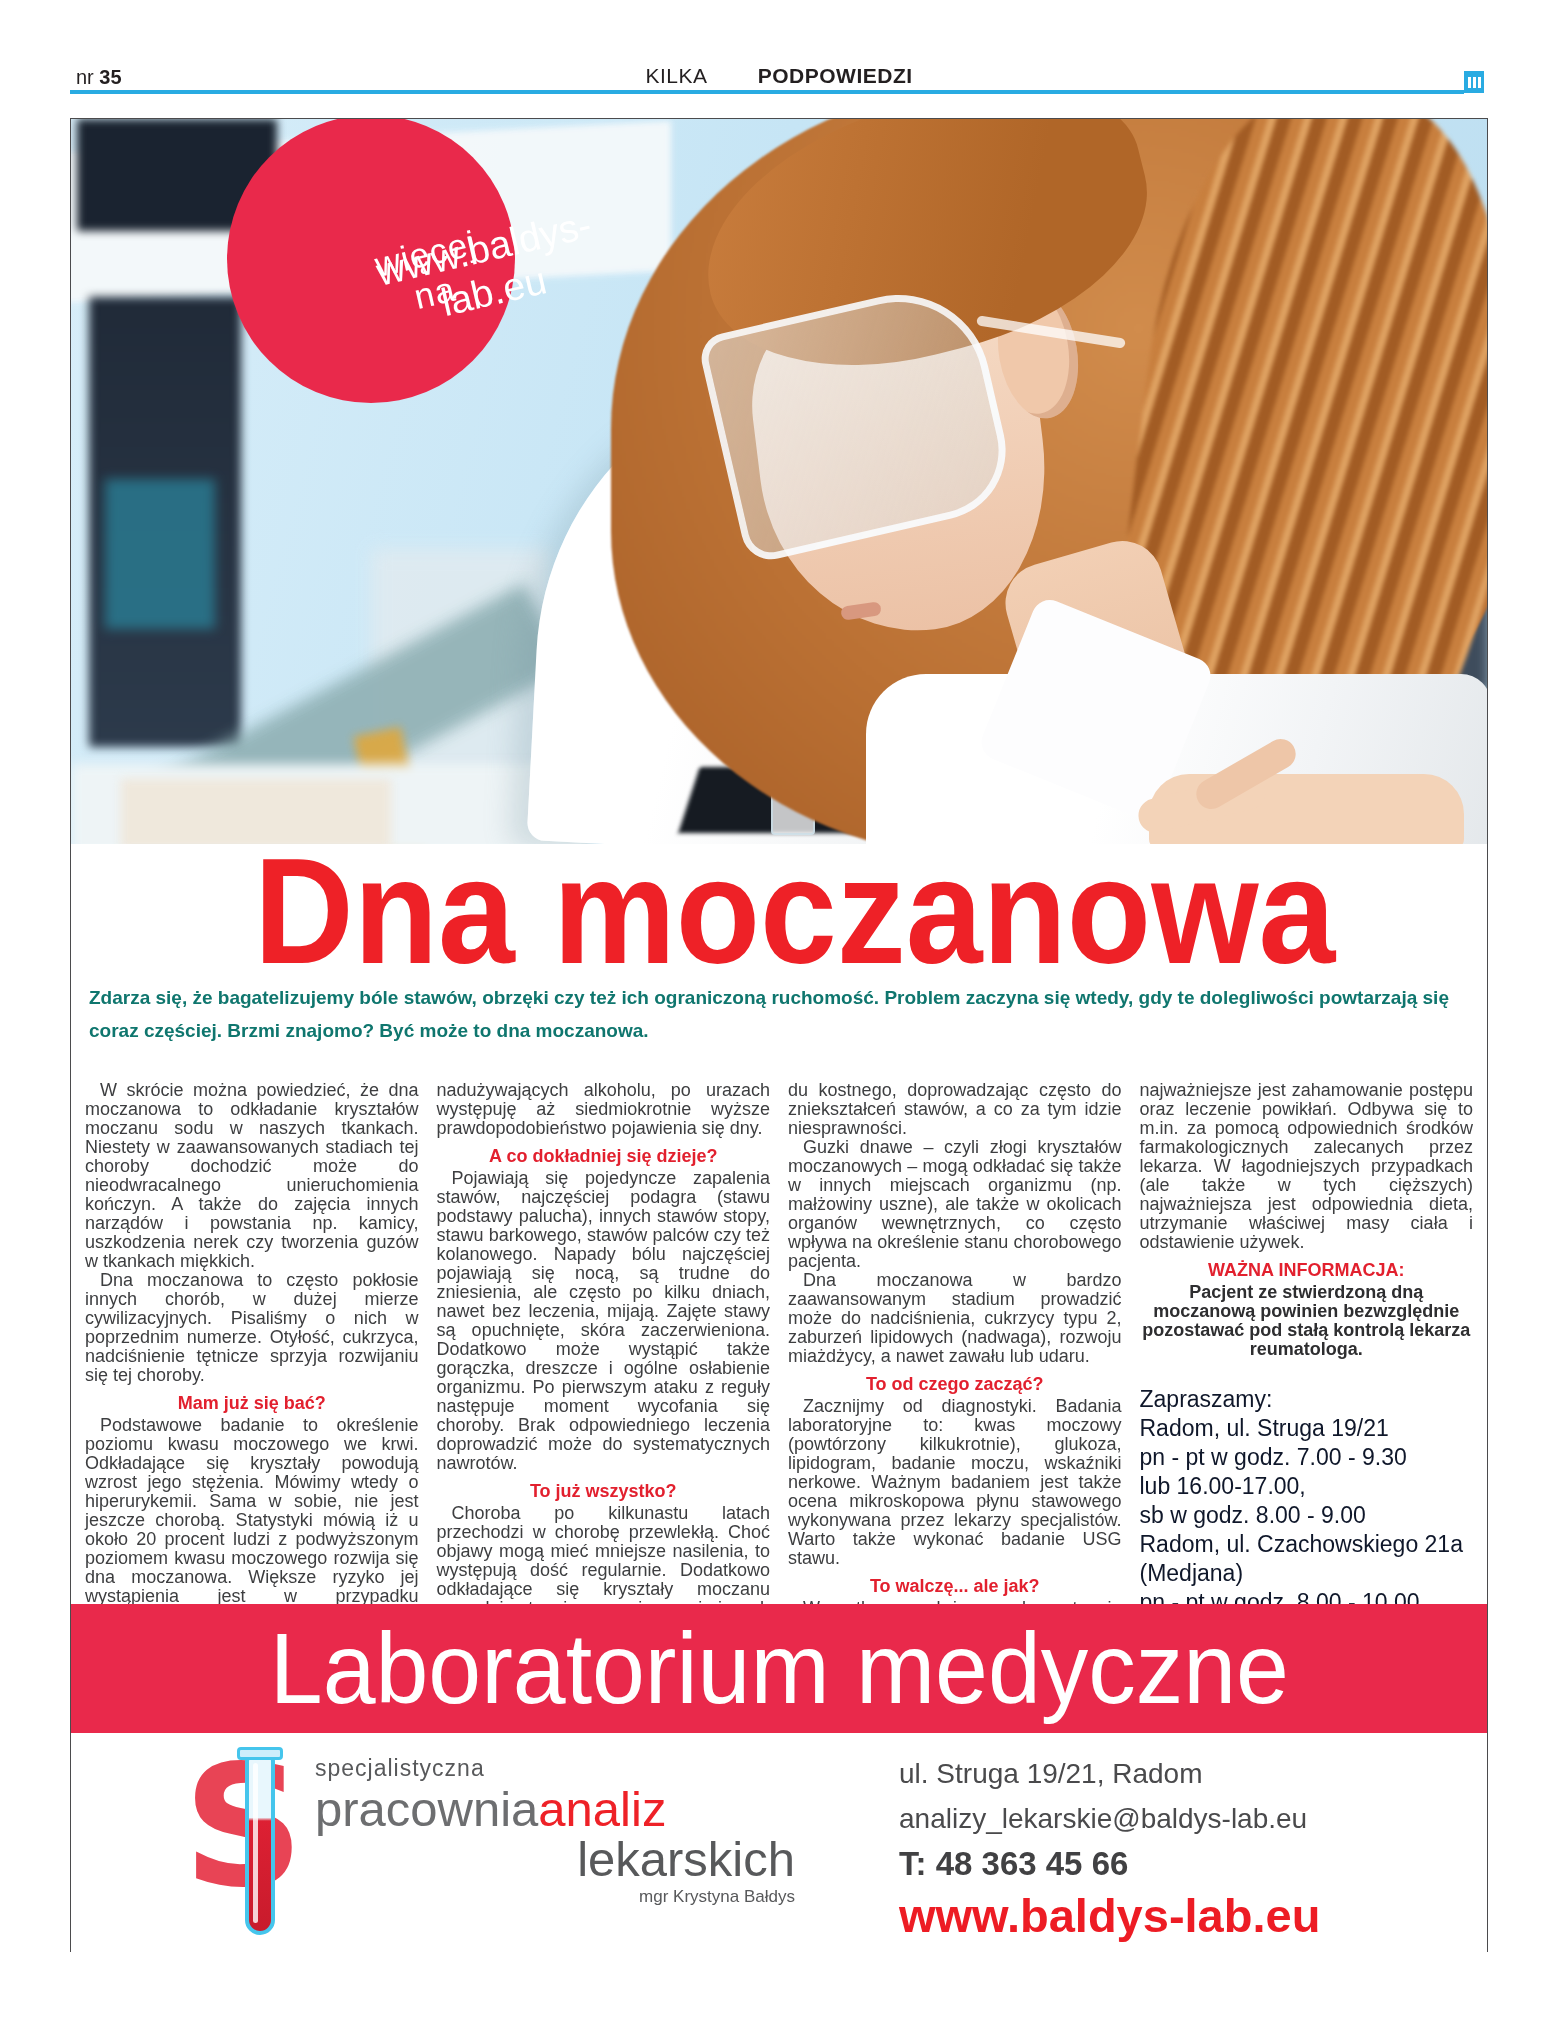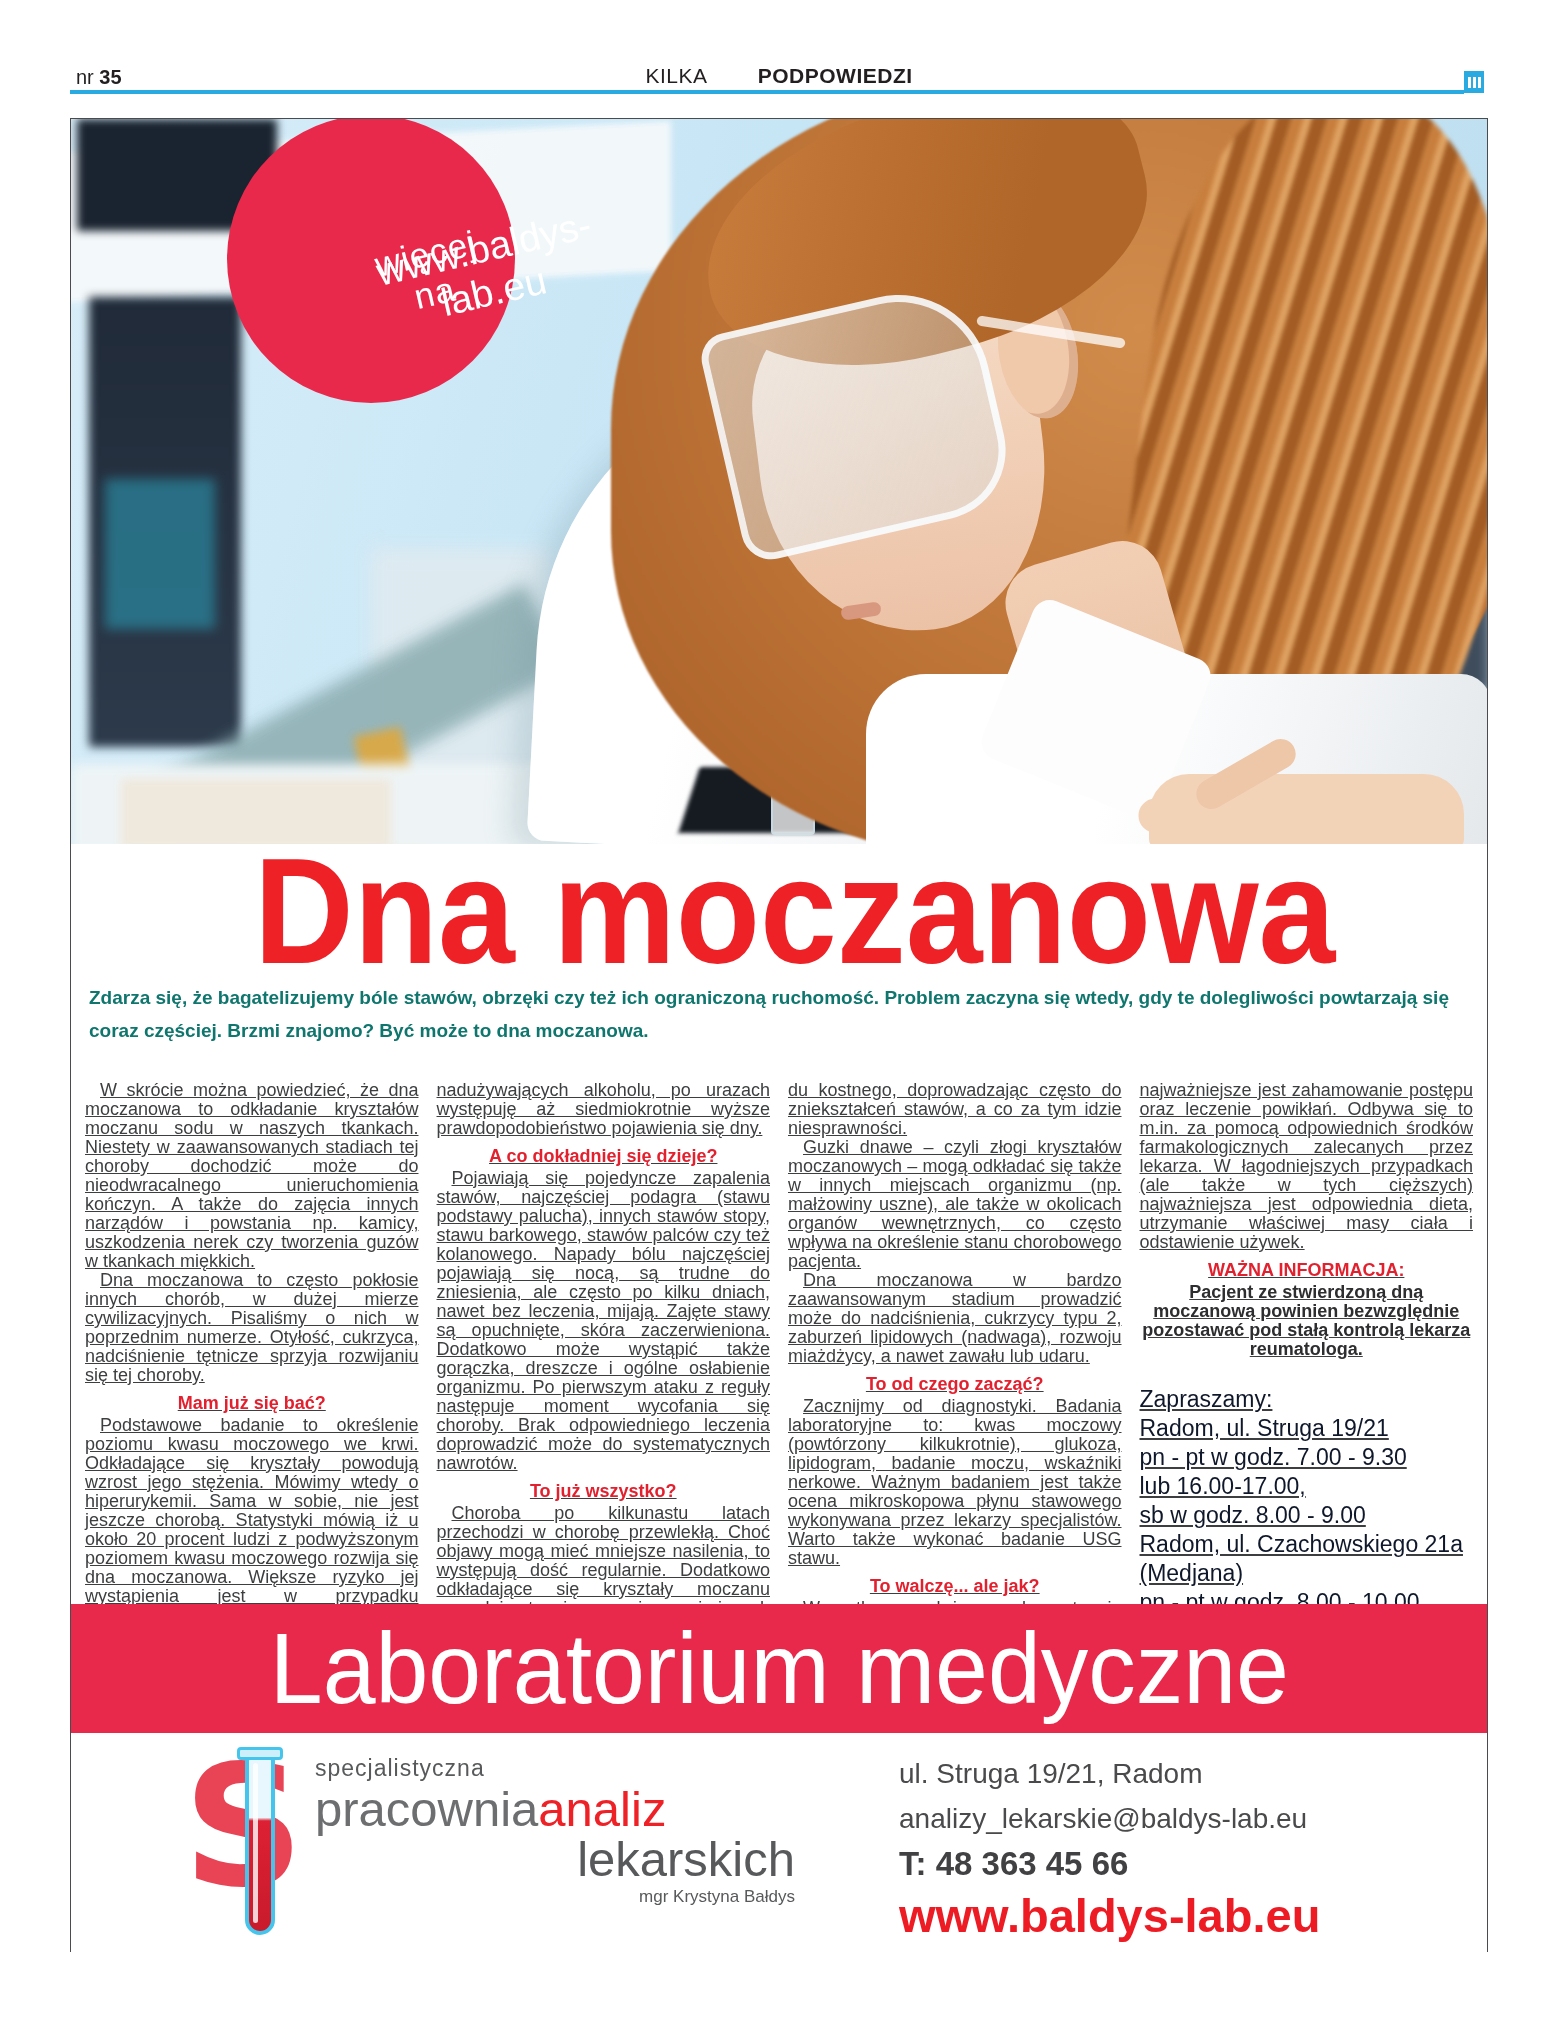--- a/index.html
+++ b/index.html
@@ -76,21 +76,21 @@
   
   .headline{position:absolute;left:16px;top:722px;width:100%;height:140px;line-height:140px;
             text-align:center;color:#ee2127;font-weight:bold;font-size:150px;white-space:nowrap;}
   .headline span{display:inline-block;transform:scaleX(.92);transform-origin:center;}
   .lead{position:absolute;left:0;top:862px;width:100%;box-sizing:border-box;padding:0 18px;
         font-size:19px;line-height:33px;font-weight:bold;color:#0f766e;}
 
   
   .columns{position:absolute;left:0;top:962px;width:100%;height:523px;box-sizing:border-box;
            padding:0 14px;display:flex;gap:18px;overflow:hidden;}
-  .col{flex:1 1 0;font-size:18px;line-height:19px;text-align:justify;color:#3d3e40;text-decoration:underline;}
+  .col{flex:1 1 0;font-size:18px;line-height:19px;text-align:justify;color:#3d3e40;}
   .blk{margin:0;}
   .blk.p{text-indent:15px;}
   .blk.cont{text-indent:0;}
   .blk.h{color:#e2202e;font-weight:bold;text-align:center;text-indent:0;margin:9px 0 3px;}
   .blk.bc{font-weight:bold;text-align:center;text-indent:0;color:#2e2e30;}
   .blk.red{color:#0f172a;font-size:23px;line-height:29px;text-align:left;text-indent:0;margin-top:26px;}
 
   
   .banner{position:absolute;left:0;top:1485px;width:100%;height:129px;background:#e9294b;
           color:#fff;text-align:center;line-height:129px;font-size:100px;white-space:nowrap;}

